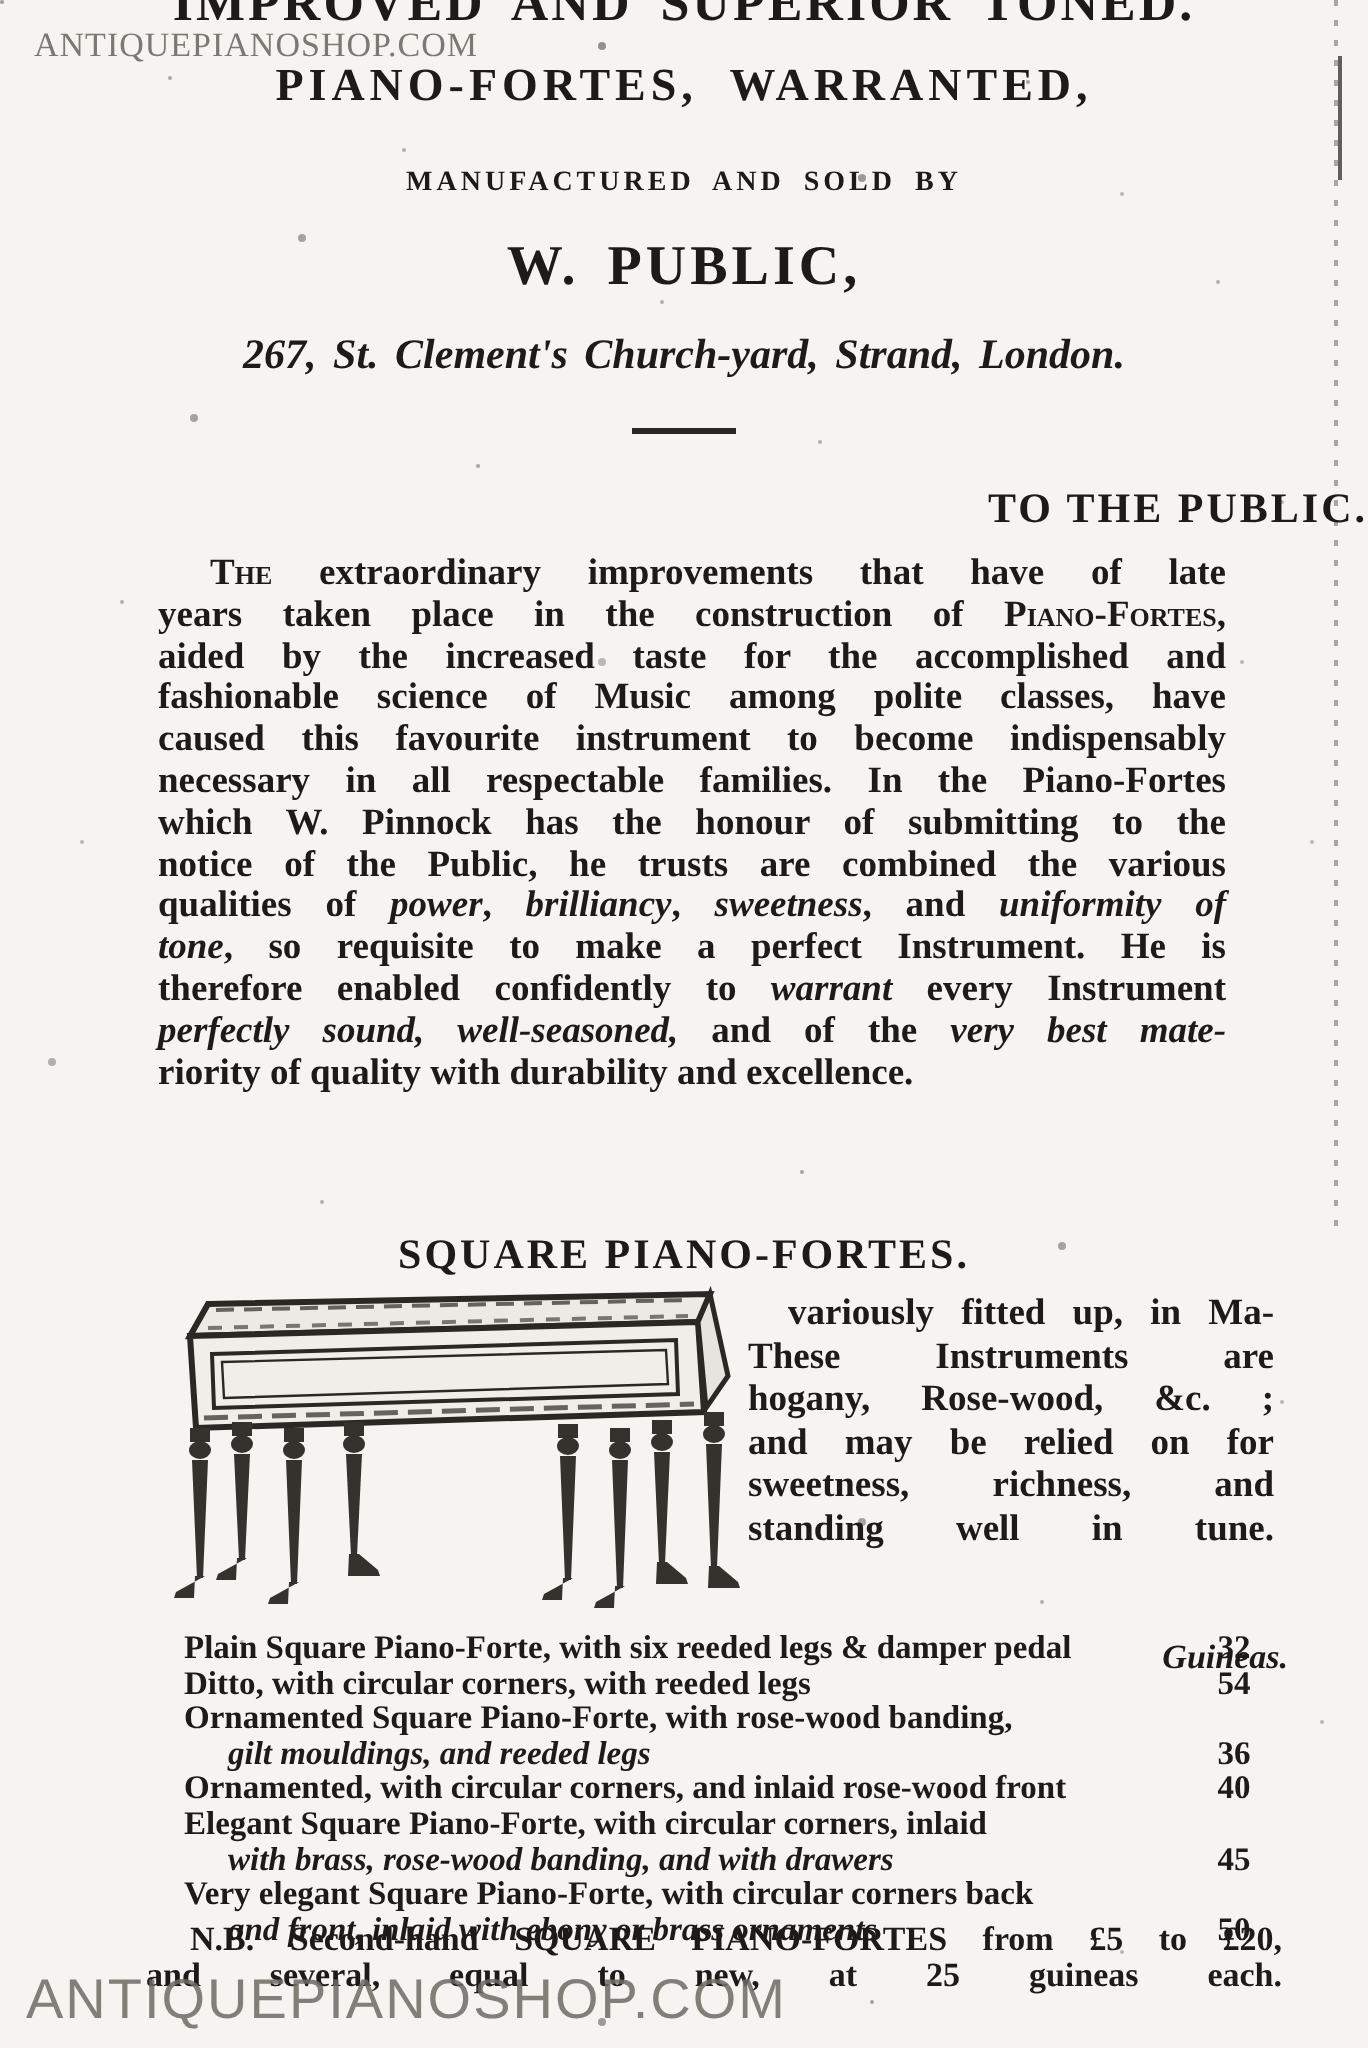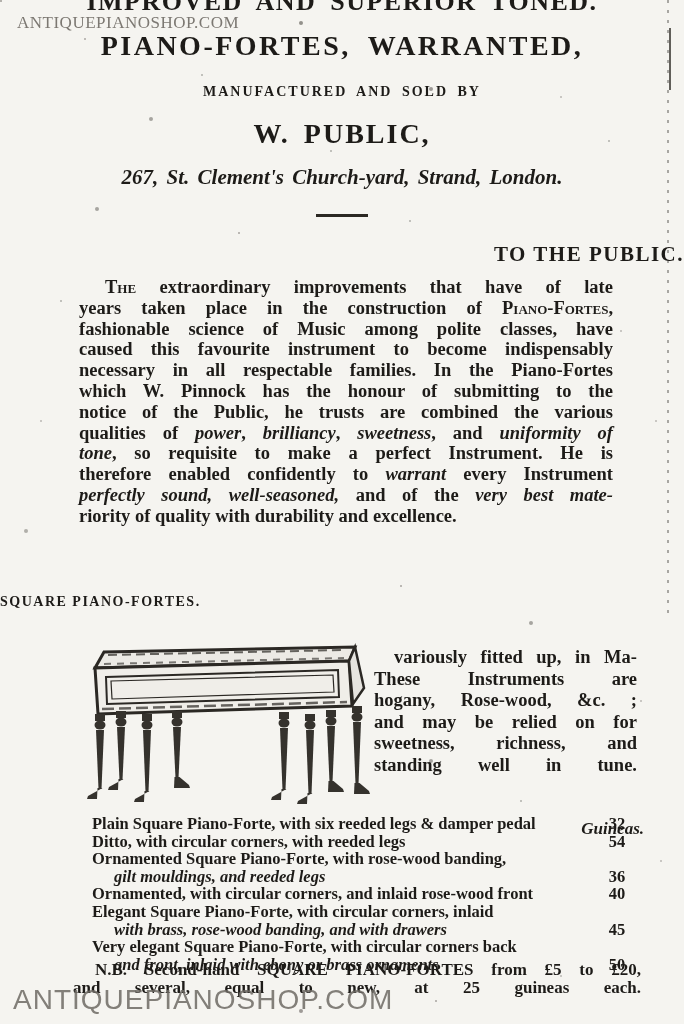--- a/index.html
+++ b/index.html
@@ -32,41 +32,41 @@
   .edge-line-solid{position:absolute;left:669px;top:28px;width:2px;height:62px;background:rgba(70,68,64,.85);}
 
   .wm{color:#7c7872;}
   .wm-top{position:absolute;left:17px;top:13px;font-size:17px;letter-spacing:.5px;}
   .wm-bottom{position:absolute;left:13px;top:984px;font-size:28px;letter-spacing:1px;
     font-family:"Liberation Sans", sans-serif;color:#6f6b65;opacity:.85;}
 
   .tagline{position:absolute;top:-11px;left:0;width:100%;text-align:center;
     font-size:26px;line-height:26px;font-weight:bold;letter-spacing:1.5px;word-spacing:6px;}
   .title{position:absolute;top:30px;left:0;width:100%;text-align:center;
-    font-size:28px;font-weight:bold;letter-spacing:2.5px;word-spacing:8px;}
+    font-size:23px;font-weight:bold;letter-spacing:2.5px;word-spacing:8px;}
   .byline{position:absolute;top:84px;left:0;width:100%;text-align:center;
     font-size:14px;font-weight:bold;letter-spacing:2px;word-spacing:4px;}
   .maker{position:absolute;top:118px;left:0;width:100%;text-align:center;
     font-size:28px;font-weight:bold;letter-spacing:2px;word-spacing:5px;}
   .address{position:absolute;top:165px;left:0;width:100%;text-align:center;
     font-size:21px;font-weight:bold;font-style:italic;word-spacing:3px;}
   .rule{position:absolute;top:214px;left:316px;width:52px;height:3px;background:#2b2823;}
   .public-heading{position:absolute;top:242px;left:0;width:100%;text-align:right;
     font-size:21px;font-weight:bold;letter-spacing:1.5px;}
 
   .body-par{position:absolute;top:277px;left:79px;width:534px;
     font-size:18.5px;line-height:20.8px;font-weight:bold;}
   .tline{text-align:justify;text-align-last:justify;}
   .body-par .tline:first-child{text-indent:26px;}
   .body-par .tline:last-child{text-align-last:left;}
   .sc{font-variant:small-caps;}
   .i{font-style:italic;}
 
-  .square-heading{position:absolute;top:594px;left:0;width:100%;text-align:left;
-    font-size:14px;font-weight:bold;letter-spacing:1.5px;}
+  .square-heading{position:absolute;top:615px;left:0;width:100%;text-align:center;
+    font-size:21px;font-weight:bold;letter-spacing:1.5px;}
 
   .piano{position:absolute;left:74px;top:640px;}
 
   .blurb{position:absolute;top:647px;left:374px;width:263px;
     font-size:18.5px;line-height:21.6px;font-weight:bold;}
   .blurb .tline:first-child{text-indent:20px;}
   .blurb .tline:last-child{text-align-last:left;}
 
   .guineas{position:absolute;top:819px;right:40px;font-size:17px;font-weight:bold;font-style:italic;}
   .price-items{position:absolute;top:815px;left:92px;width:545px;
@@ -95,20 +95,21 @@
   <div class="title">PIANO-FORTES, WARRANTED,</div>
   <div class="byline">MANUFACTURED AND SOLD BY</div>
   <div class="maker">W. PUBLIC,</div>
   <div class="address">267, St. Clement's Church-yard, Strand, London.</div>
   <div class="rule"></div>
 
   <div class="public-heading">TO THE PUBLIC.</div>
   <div class="body-par">
       <div class="tline"><span class="sc">The</span><span> extraordinary improvements that have of late</span></div>
       <div class="tline"><span>years taken place in the construction of </span><span class="sc">Piano-Fortes</span><span>,</span></div>
+      <div class="tline"><span>aided by the increased taste for the accomplished and</span></div>
       <div class="tline"><span>fashionable science of Music among polite classes, have</span></div>
       <div class="tline"><span>caused this favourite instrument to become indispensably</span></div>
       <div class="tline"><span>necessary in all respectable families.  In the Piano-Fortes</span></div>
       <div class="tline"><span>which W. Pinnock has the honour of submitting to the</span></div>
       <div class="tline"><span>notice of the Public, he trusts are combined the various</span></div>
       <div class="tline"><span>qualities of </span><span class="i">power</span><span>, </span><span class="i">brilliancy</span><span>, </span><span class="i">sweetness</span><span>, and </span><span class="i">uniformity of</span></div>
       <div class="tline"><span class="i">tone</span><span>, so requisite to make a perfect Instrument.  He is</span></div>
       <div class="tline"><span>therefore enabled confidently to </span><span class="i">warrant</span><span> every Instrument</span></div>
       <div class="tline"><span class="i">perfectly sound, well-seasoned,</span><span> and of the </span><span class="i">very best mate-</span></div>
       <div class="tline"><span>riority of quality with durability and excellence.</span></div>

